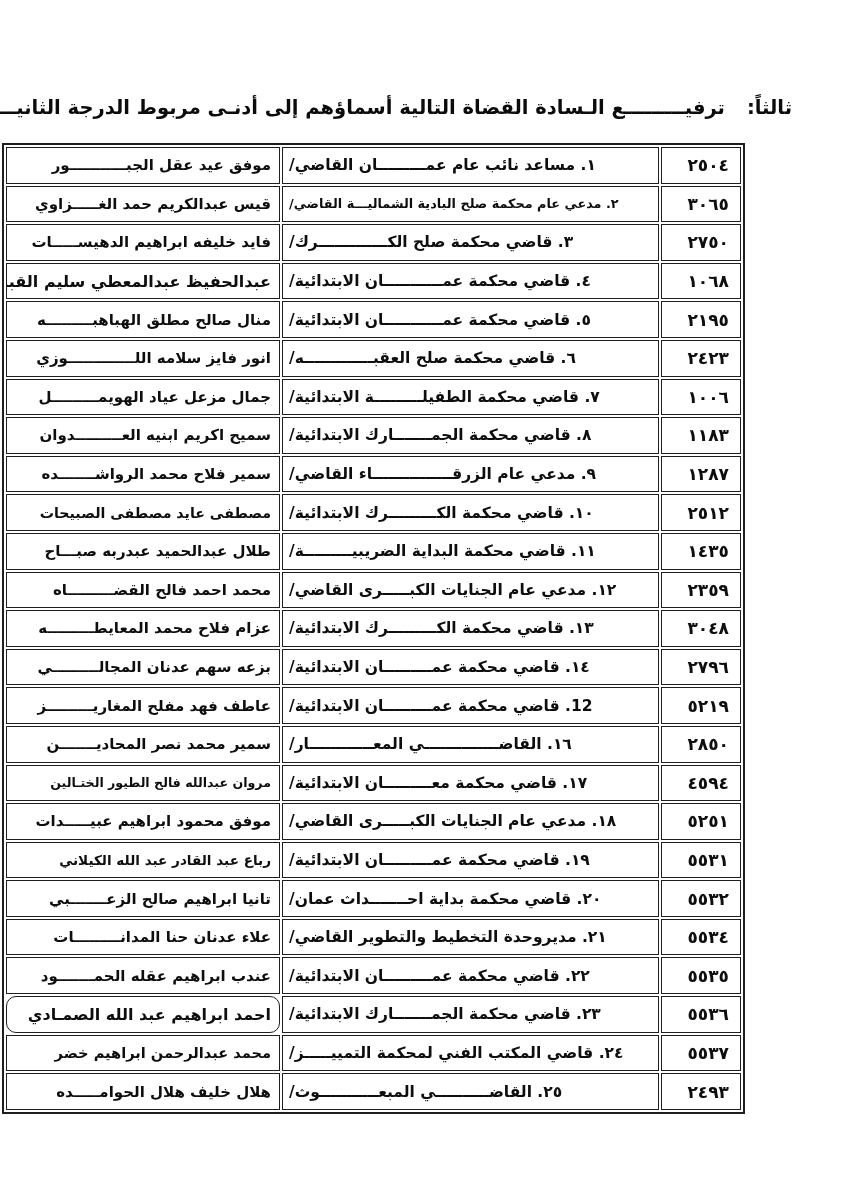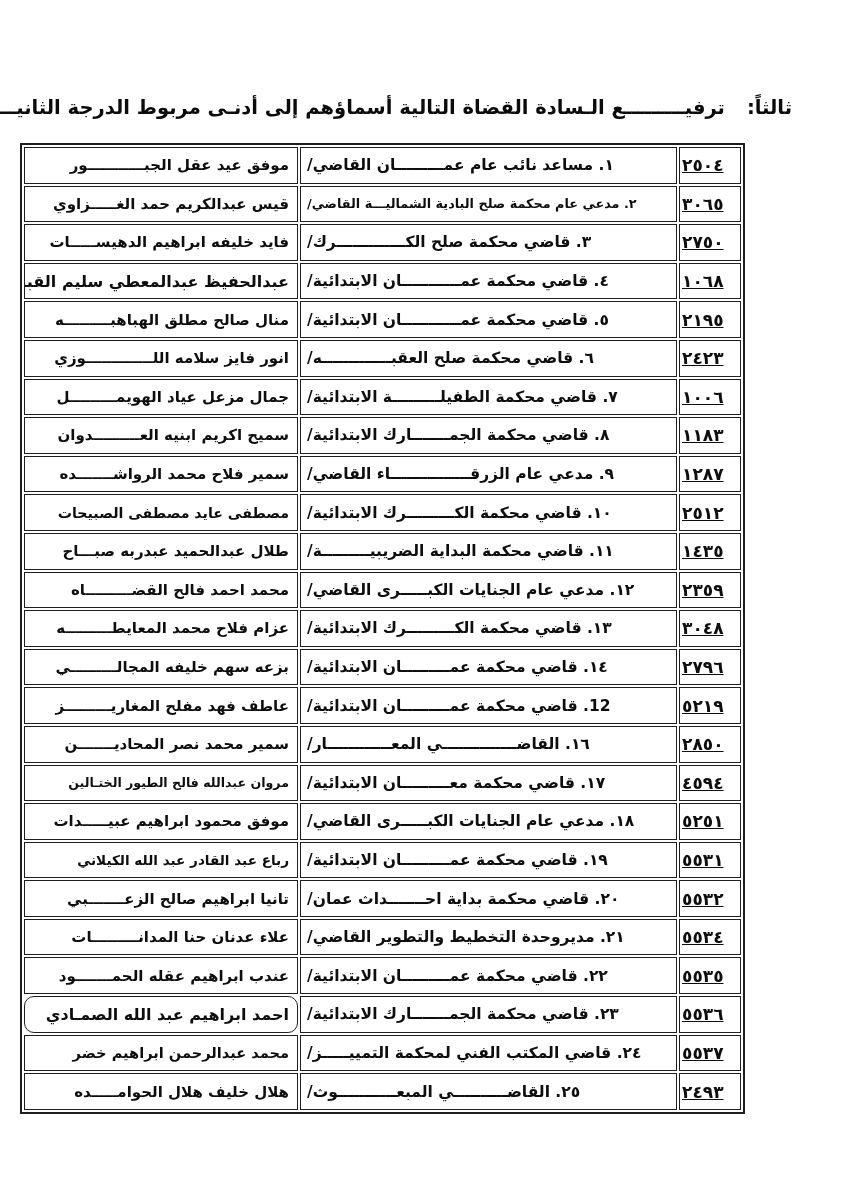--- a/index.html
+++ b/index.html
@@ -46,24 +46,23 @@
     height: 34.6px;
     vertical-align: middle;
     font-weight: bold;
     color: #0e0e0e;
     white-space: nowrap;
     overflow: hidden;
     background: #ffffff;
   }
   td.num {
     width: 56px;
-    text-align: left;
+    text-align: right;
     font-size: 17px;
-    padding: 0 2px;
-    text-decoration: underline;
+    padding: 0 11px;
   }
   td.pos {
     width: 360px;
     text-align: left;
     font-size: 15.5px;
     padding: 0 9px 0 6px;
   }
   td.name {
     width: 258px;
     text-align: right;
@@ -165,21 +164,21 @@
 
   <tr>
     <td class="num">٣٠٤٨</td>
     <td class="pos">١٣. قاضي محكمة الكـــــــــرك الابتدائية/</td>
     <td class="name">عزام فلاح محمد المعايطـــــــــه</td>
   </tr>
 
   <tr>
     <td class="num">٢٧٩٦</td>
     <td class="pos">١٤. قاضي محكمة عمـــــــــان الابتدائية/</td>
-    <td class="name">بزعه سهم خليفه المجالـــــــــي</td>
+    <td class="name">بزعه سهم عدنان المجالـــــــــي</td>
   </tr>
 
   <tr>
     <td class="num">٥٢١٩</td>
     <td class="pos">12. قاضي محكمة عمـــــــــان الابتدائية/</td>
     <td class="name">عاطف فهد مفلح المغاريـــــــــز</td>
   </tr>
 
   <tr>
     <td class="num">٢٨٥٠</td>

